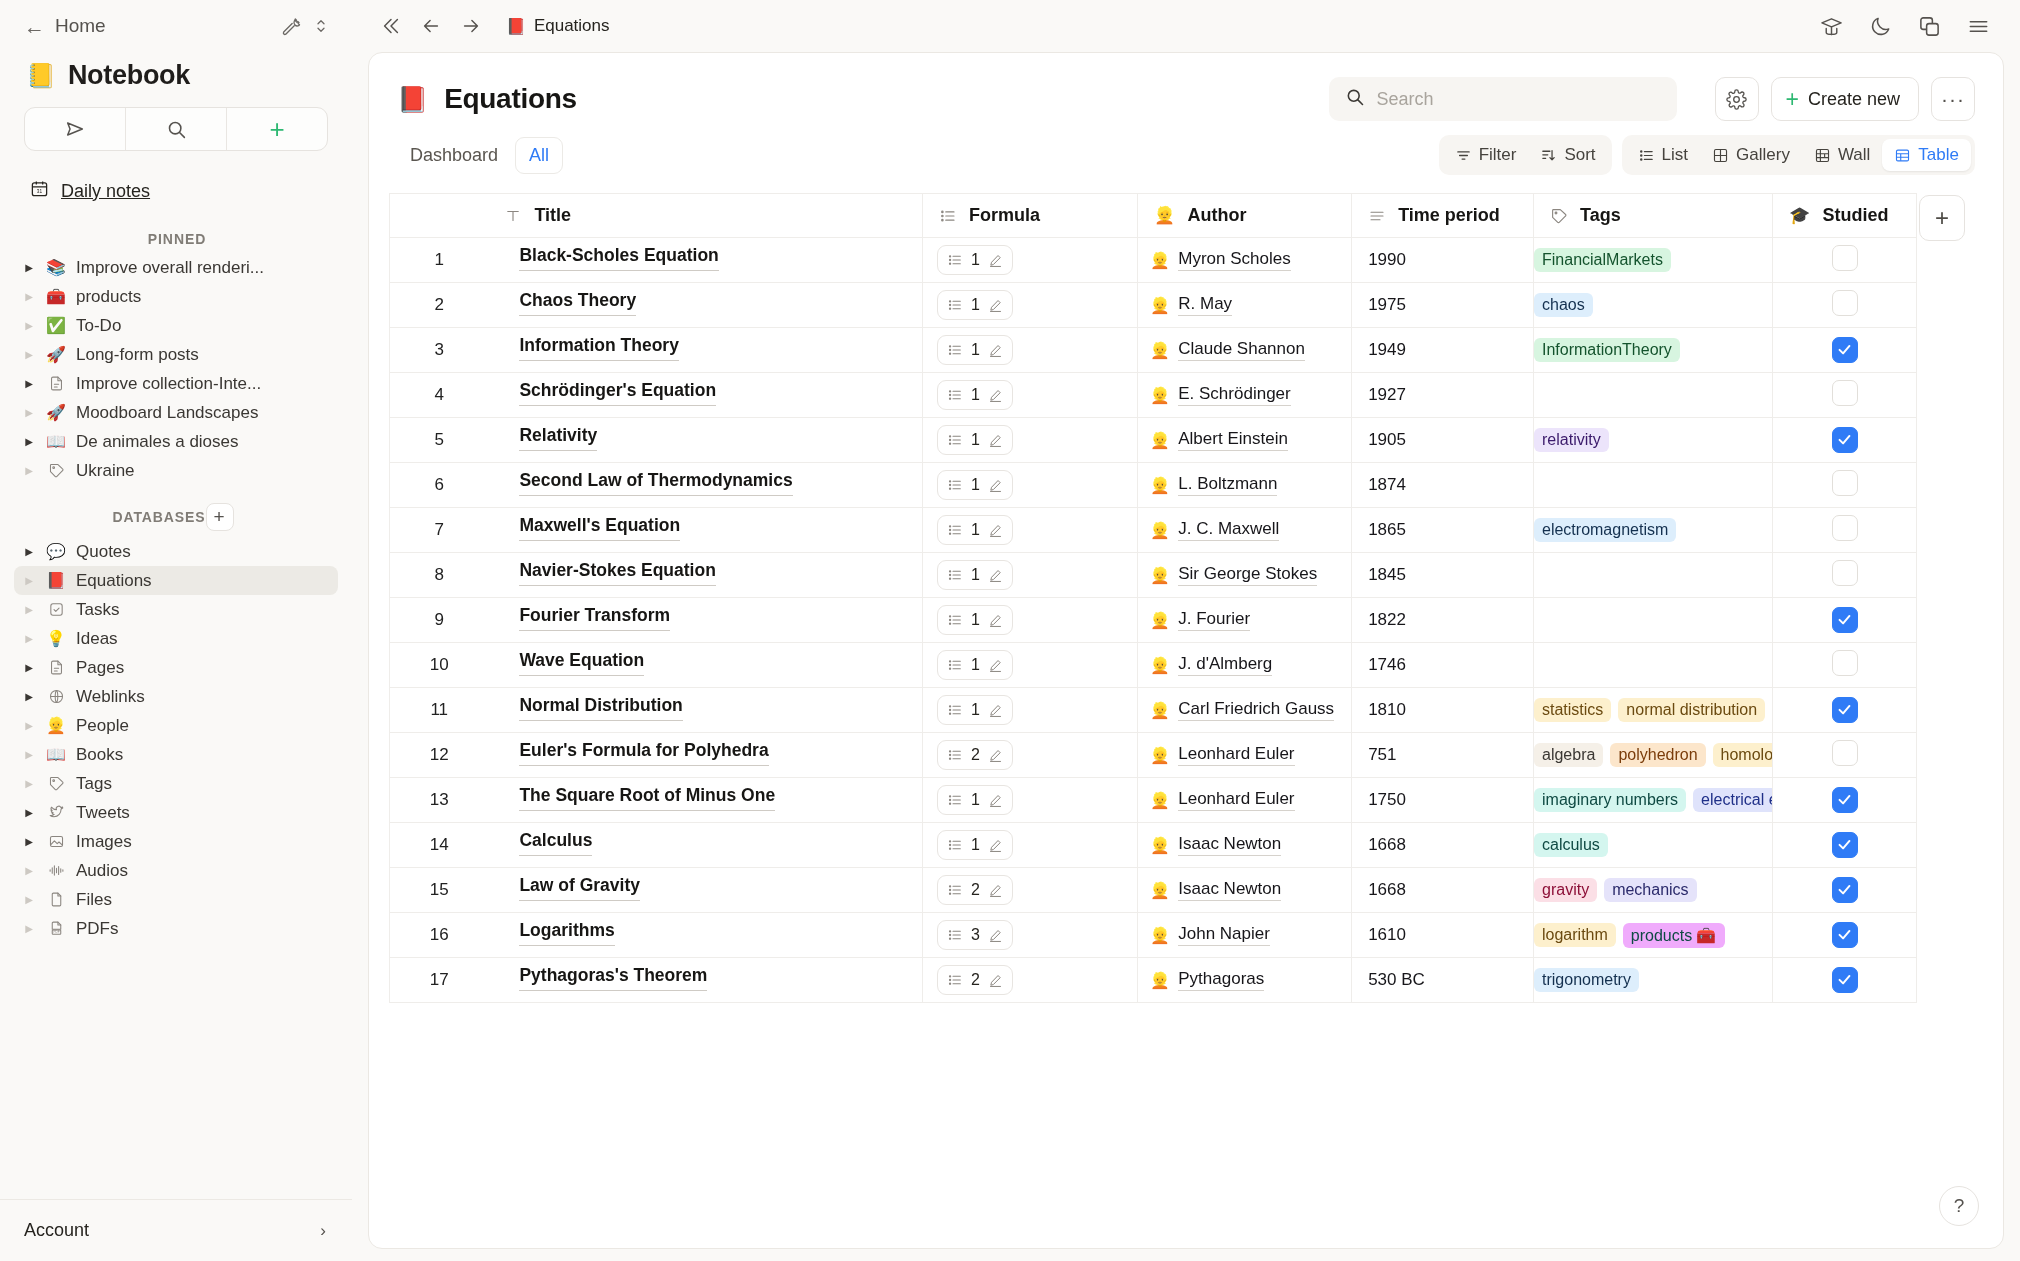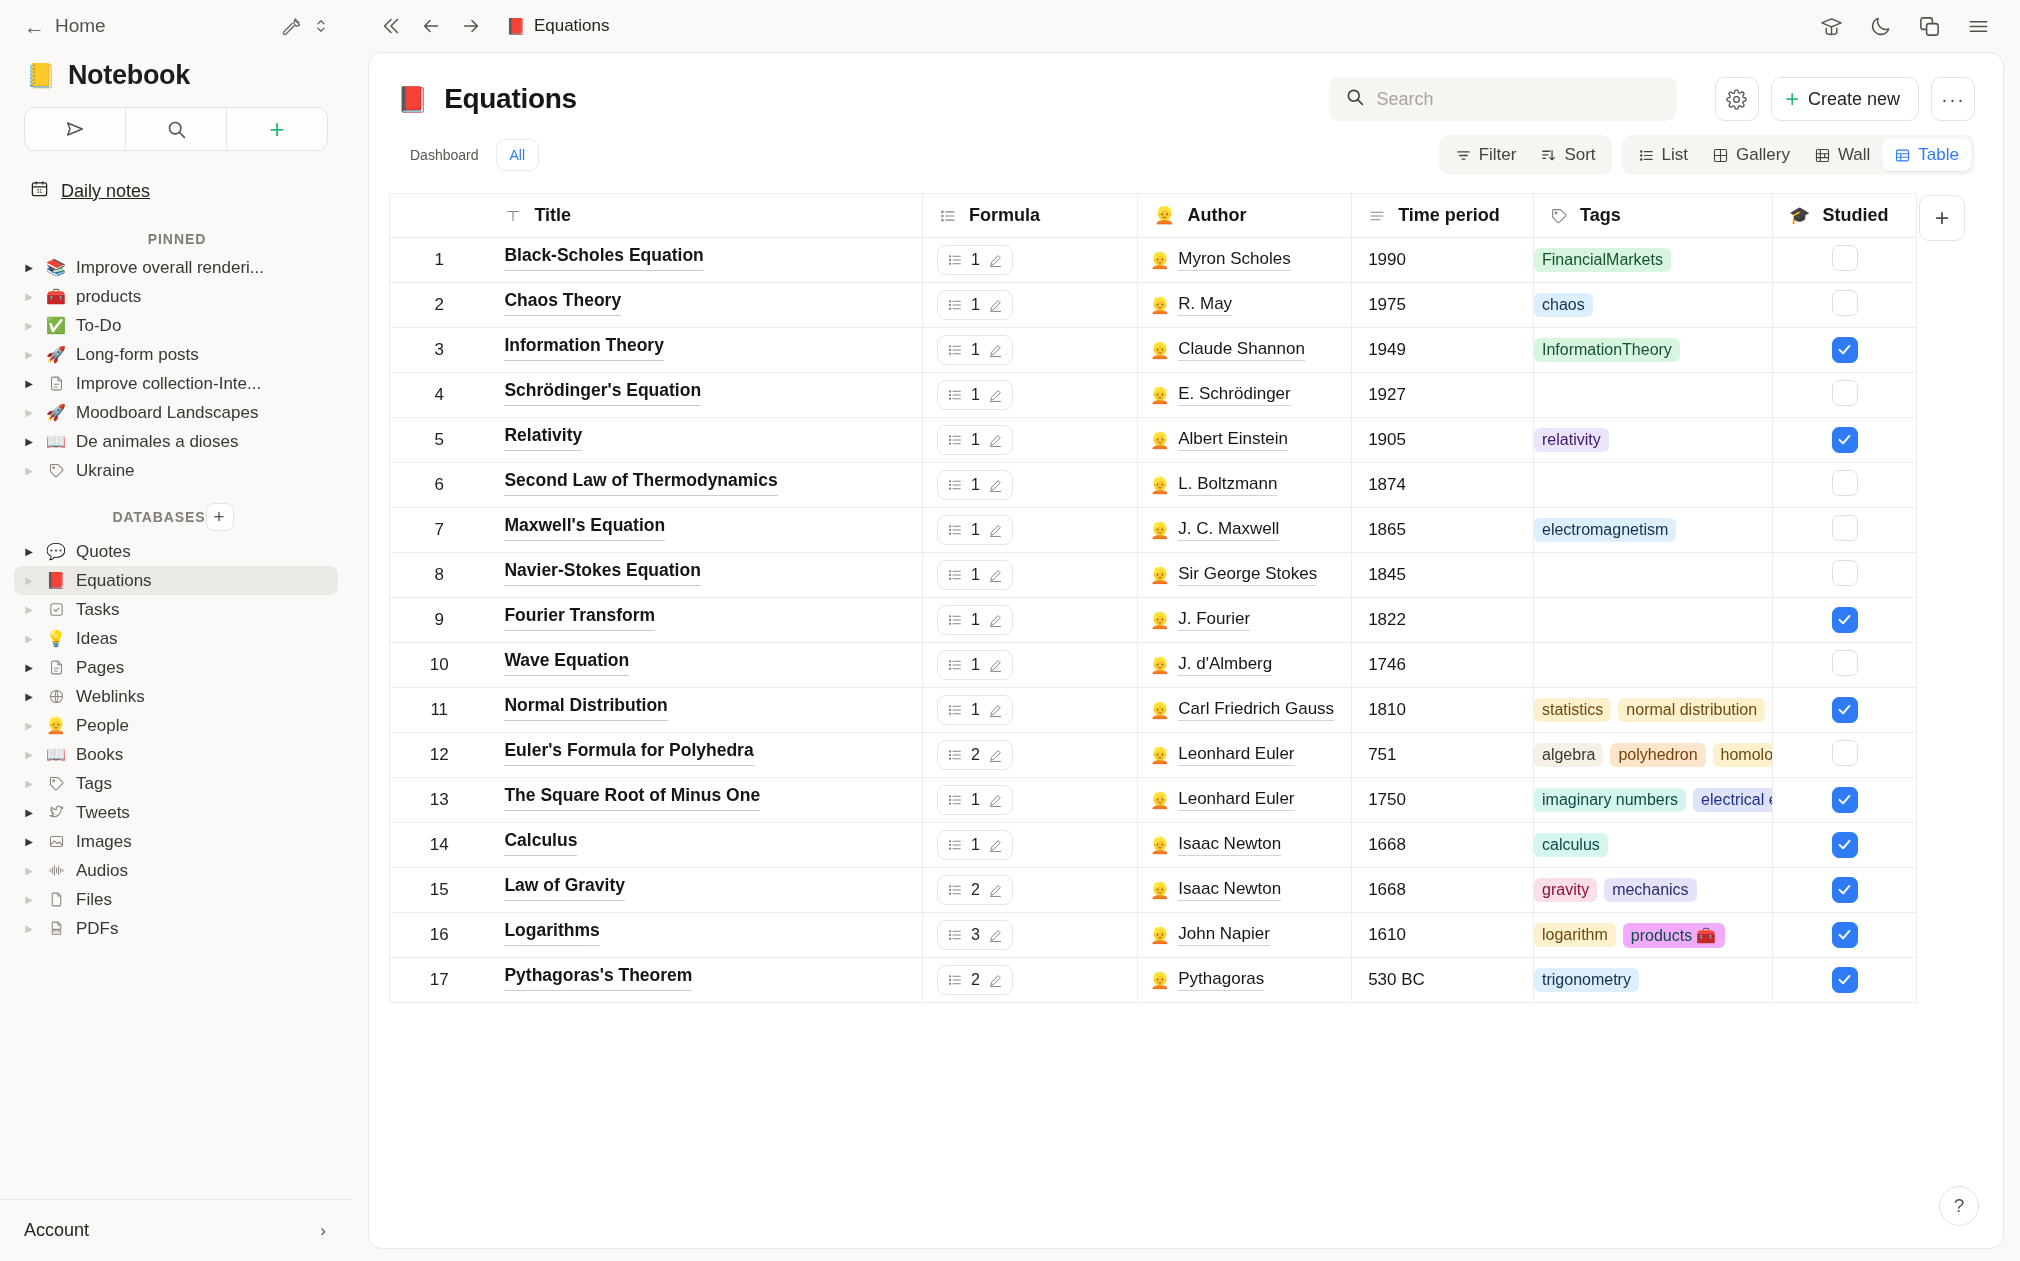--- a/index.html
+++ b/index.html
@@ -130,21 +130,21 @@
     height: 44px; border: 1px solid #e6e3df; border-radius: 10px;
     background: #fff; display: flex; align-items: center; gap: 9px;
     padding: 0 18px 0 14px; font-size: 18px; color: #26241f;
   }
   .btn-create .pl { color: #2eb872; font-size: 23px; font-weight: 300; line-height: 1; }
   .btn-dots { font-size: 21px; color: #55524e; letter-spacing: 1px; line-height: 0.6; }
 
   .ph-row2 { display: flex; align-items: center; margin-top: 14px; }
   .tabs { display: flex; align-items: center; gap: 4px; }
   .tab {
-    font-size: 14px; color: #5a5650; padding: 7px 13px; border-radius: 9px;
+    font-size: 18px; color: #5a5650; padding: 7px 13px; border-radius: 9px;
   }
   .tab.active { color: #2f7bf6; background: #fff; border: 1px solid #eceae6; font-weight: normal; }
   .ph-right { margin-left: auto; display: flex; align-items: center; gap: 10px; }
   .seg {
     display: flex; align-items: center; background: #f7f5f2;
     border-radius: 10px; padding: 4px;
   }
   .seg .si {
     display: flex; align-items: center; gap: 7px;
     font-size: 17px; color: #46433e; padding: 6px 12px; border-radius: 8px;
@@ -178,21 +178,21 @@
     background: #fff; display: flex; align-items: center; justify-content: center;
     color: #4e4b46; font-size: 24px; font-weight: 300;
     position: absolute; left: 1550px; top: 2px;
   }
   td.rn { text-align: center; color: #8b8680; font-size: 16px; }
   .title-cell { padding: 0 16px; }
   .title-link {
     font-weight: bold; color: #171614; font-size: 17.5px;
     border-bottom: 1px solid #cfcbc5; padding-bottom: 4px;
     display: inline-block; max-width: 100%;
-    overflow: hidden; text-overflow: ellipsis; white-space: nowrap;
+    overflow: hidden; text-overflow: ellipsis; white-space: nowrap; margin-left: 15px;
   }
   .formula-cell { padding: 0 14px; }
   .fpill {
     display: inline-flex; align-items: center; gap: 8px;
     border: 1px solid #e8e5e1; border-radius: 9px;
     height: 30px; padding: 0 9px; background: #fff;
   }
   .fpill .cnt { font-size: 16px; color: #26241f; }
   .fpill .li, .fpill .pen { color: #8b8680; display: flex; align-items: center; }
   .author-cell { padding: 0 12px; display: flex; align-items: center; gap: 8px; height: 44px; }

